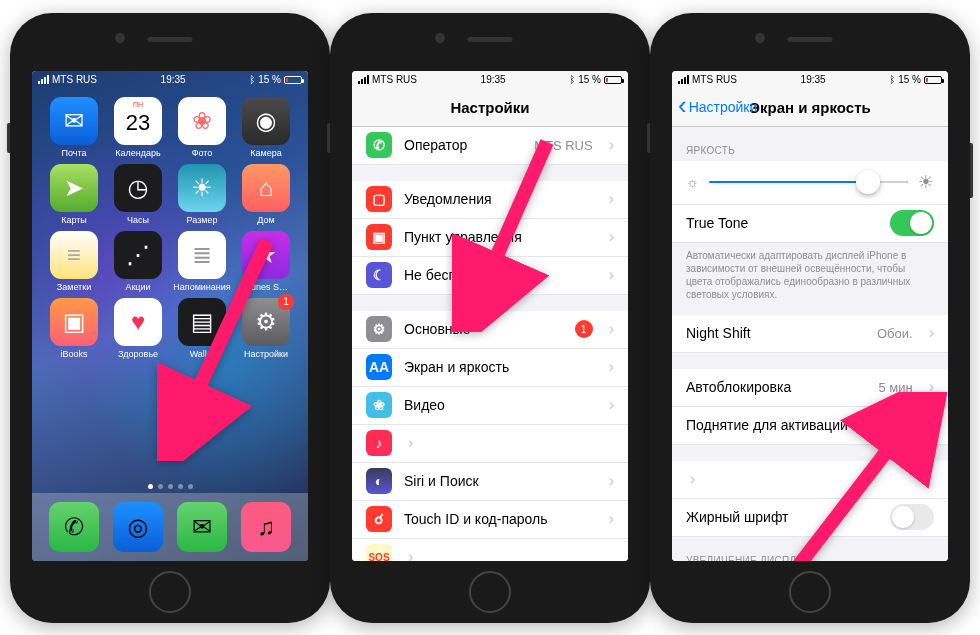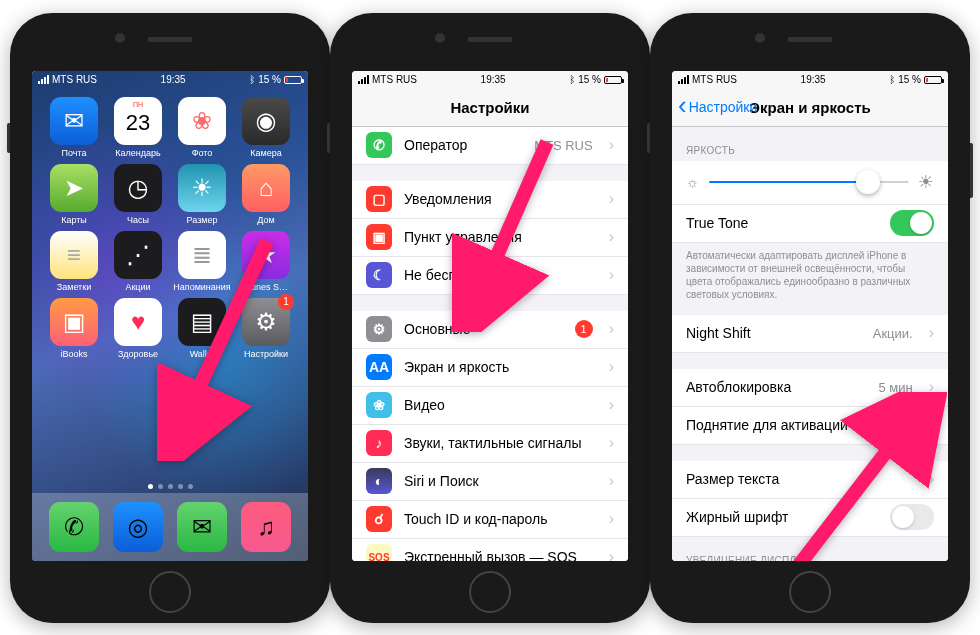--- a/index.html
+++ b/index.html
@@ -250,36 +250,34 @@
             <span class="rowlabel">Экран и яркость</span>
             <span class="chevron">›</span>
           </div>
           <div class="row">
             <div class="rowicon" style="background: rgb(66, 191, 232); color: rgb(255, 255, 255); font-size: 14px; font-weight: 700;">❀</div>
             <span class="rowlabel">Видео</span>
             <span class="chevron">›</span>
           </div>
           <div class="row">
             <div class="rowicon" style="background: rgb(255, 45, 85); color: rgb(255, 255, 255); font-size: 14px; font-weight: 700;">♪</div>
-            <span class="rowlabel">Звуки, тактильные сигналы</span>
             <span class="chevron">›</span>
           </div>
           <div class="row">
             <div class="rowicon" style="background: linear-gradient(rgb(58, 58, 90), rgb(88, 86, 214)); color: rgb(255, 255, 255); font-size: 14px; font-weight: 700;">◐</div>
             <span class="rowlabel">Siri и Поиск</span>
             <span class="chevron">›</span>
           </div>
           <div class="row">
             <div class="rowicon" style="background: rgb(255, 59, 48); color: rgb(255, 255, 255); font-size: 14px; font-weight: 700;">☌</div>
             <span class="rowlabel">Touch ID и код-пароль</span>
             <span class="chevron">›</span>
           </div>
           <div class="row">
             <div class="rowicon" style="background: #fef9c3; color: rgb(255, 59, 48); font-size: 10px; font-weight: 700;">SOS</div>
-            <span class="rowlabel">Экстренный вызов — SOS</span>
             <span class="chevron">›</span>
           </div>
           <div class="arrow" style="top:5px;left:100px">
           <svg width="110" height="200">
               <defs>
                 <marker id="ah2" markerWidth="8" markerHeight="8" refX="5" refY="4" orient="auto">
                   <polygon points="0,0 8,4 0,8" fill="#ff1a6b"></polygon>
                 </marker>
               </defs>
               <line x1="95" y1="10" x2="18" y2="185" stroke="#ff1a6b" stroke-width="14" marker-end="url(#ah2)"></line>
@@ -328,36 +326,35 @@
           <div class="slider"></div>
           <span class="sun" style="font-size:18px">☀</span>
         </div>
         <div class="row">
           <span class="rowlabel">True Tone</span>
           <div class="toggle on"></div>
         </div>
         <div class="sectionftr">Автоматически адаптировать дисплей iPhone в зависимости от внешней освещённости, чтобы цвета отображались единообразно в различных световых условиях.</div>
         <div class="row">
           <span class="rowlabel">Night Shift</span>
-          <span class="rowval">Акции.</span>
+          <span class="rowval">Обои.</span>
           <span class="chevron">›</span>
         </div>
         <div class="gap"></div>
         <div class="row">
           <span class="rowlabel">Автоблокировка</span>
           <span class="rowval">5 мин</span>
           <span class="chevron">›</span>
         </div>
         <div class="row">
           <span class="rowlabel">Поднятие для активации</span>
           <div class="toggle on"></div>
         </div>
         <div class="gap"></div>
         <div class="row">
-          <span class="rowlabel">Размер текста</span>
           <span class="chevron">›</span>
         </div>
         <div class="row">
           <span class="rowlabel">Жирный шрифт</span>
           <div class="toggle off"></div>
         </div>
         <div class="sectionhdr">УВЕЛИЧЕНИЕ ДИСПЛЕЯ</div>
 
         <div class="arrow" style="top:265px;left:95px">
           <svg width="180" height="200">

